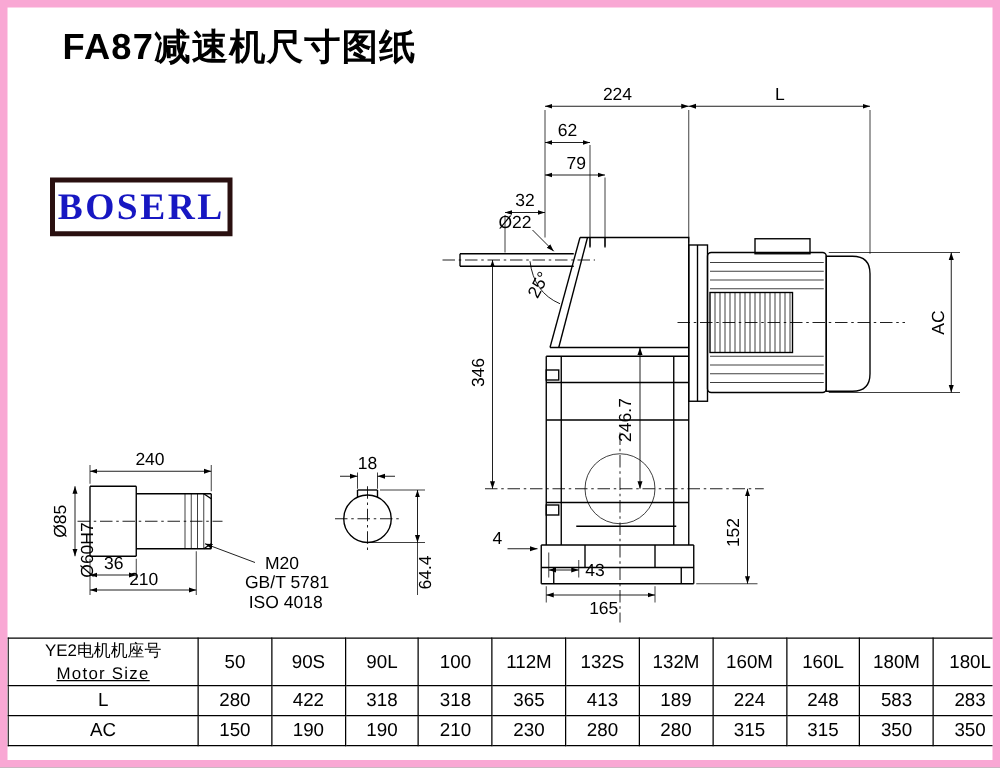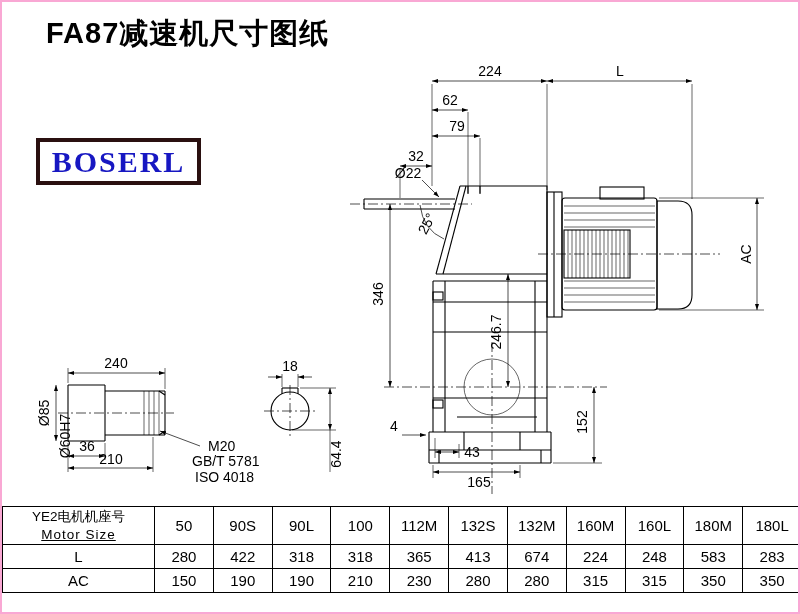--- a/index.html
+++ b/index.html
@@ -1,28 +1,28 @@
 <!DOCTYPE html>
 <html><head>
 <meta charset="utf-8">
 <style>
   * { margin:0; padding:0; box-sizing:border-box; }
   html,body { background:#888; }
   body { font-family:"Liberation Sans", sans-serif; }
   .page {
     position:relative; width:800px; height:614px;
-    background:#fff; border:2px solid #f9a8d4; overflow:hidden;
+    background:#fff; border:6px solid #f9a8d4; overflow:hidden;
   }
   .title {
     position:absolute; left:44px; top:12px;
     font-size:29px; font-weight:bold; color:#000; letter-spacing:1px;
     font-family:"Liberation Sans", sans-serif;
   }
   .logo-box {
-    position:absolute; left:34px; top:136px; width:165px; height:47px;
+    position:absolute; left:34px; top:136px; width:146px; height:47px;
     border:4px solid #2a1010; background:#fff;
     display:flex; align-items:center; justify-content:center;
   }
   .logo-box span {
     font-family:"Liberation Serif", serif;
     font-size:30px; font-weight:bold; color:#1717c2; letter-spacing:2px;
   }
   svg.drawing { position:absolute; left:0; top:0; }
   svg .ol   { stroke:#000; stroke-width:1.1; fill:none; }
   svg .thin { stroke:#000; stroke-width:0.6; fill:none; }
@@ -267,21 +267,21 @@
       <th>180L</th>
     </tr>
     <tr class="data-row">
       <th>L</th>
       <td>280</td>
       <td>422</td>
       <td>318</td>
       <td>318</td>
       <td>365</td>
       <td>413</td>
-      <td>674</td>
+      <td>189</td>
       <td>224</td>
       <td>248</td>
       <td>583</td>
       <td>283</td>
     </tr>
     <tr class="data-row">
       <th>AC</th>
       <td>150</td>
       <td>190</td>
       <td>190</td>

